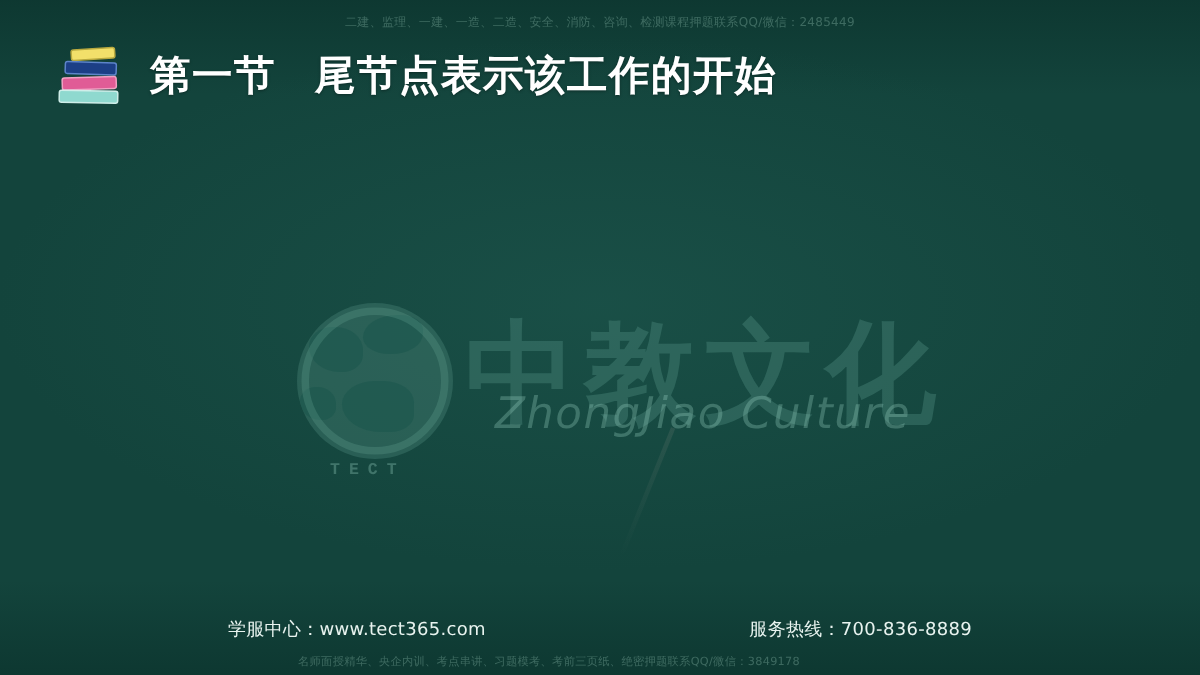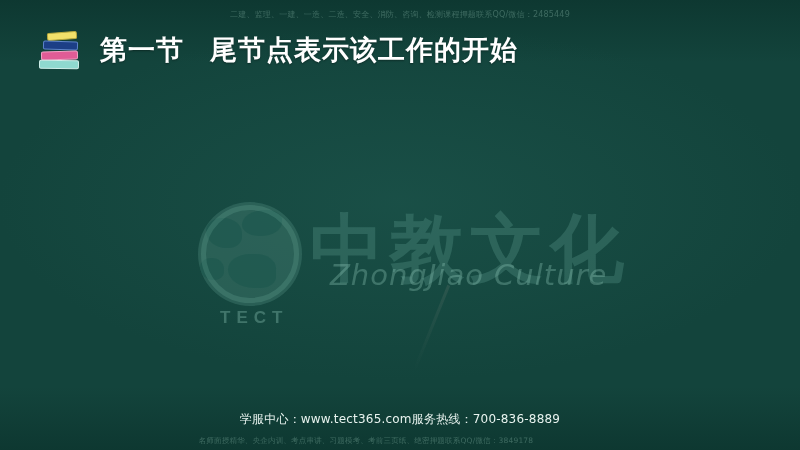--- a/index.html
+++ b/index.html
@@ -67,25 +67,25 @@
     position: absolute;
     inset: 3px;
     border-radius: 50%;
     border: 5px solid rgba(120,180,165,0.22);
     box-sizing: border-box;
   }
   .wm-tect {
     position: absolute;
     left: 220px;
     top: 112px;
-    font-size: 17px;
+    font-size: 11px;
     letter-spacing: 6px;
     font-weight: bold;
     color: rgba(150,205,190,0.34);
-    font-family: Liberation Sans, sans-serif;
+    font-family: Liberation Mono, monospace;
   }
   .wm-cn {
     position: absolute;
     left: 310px;
     top: 200px;
     font-size: 74px;
     font-weight: bold;
     letter-spacing: 6px;
     color: rgba(96,160,145,0.30);
     white-space: nowrap;
@@ -203,21 +203,21 @@
   
   .footer {
     position: absolute;
     left: 0;
     bottom: 22px;
     width: 800px;
     z-index: 5;
   }
   .footer-inner {
     display: flex;
-    justify-content: center;
+    justify-content: space-between;
     padding: 0 152px;
     font-size: 12px;
     color: #e8f3ef;
     letter-spacing: 0.2px;
     white-space: nowrap;
   }
   .bottom-note {
     position: absolute;
     bottom: 4px;
     left: 18px;

